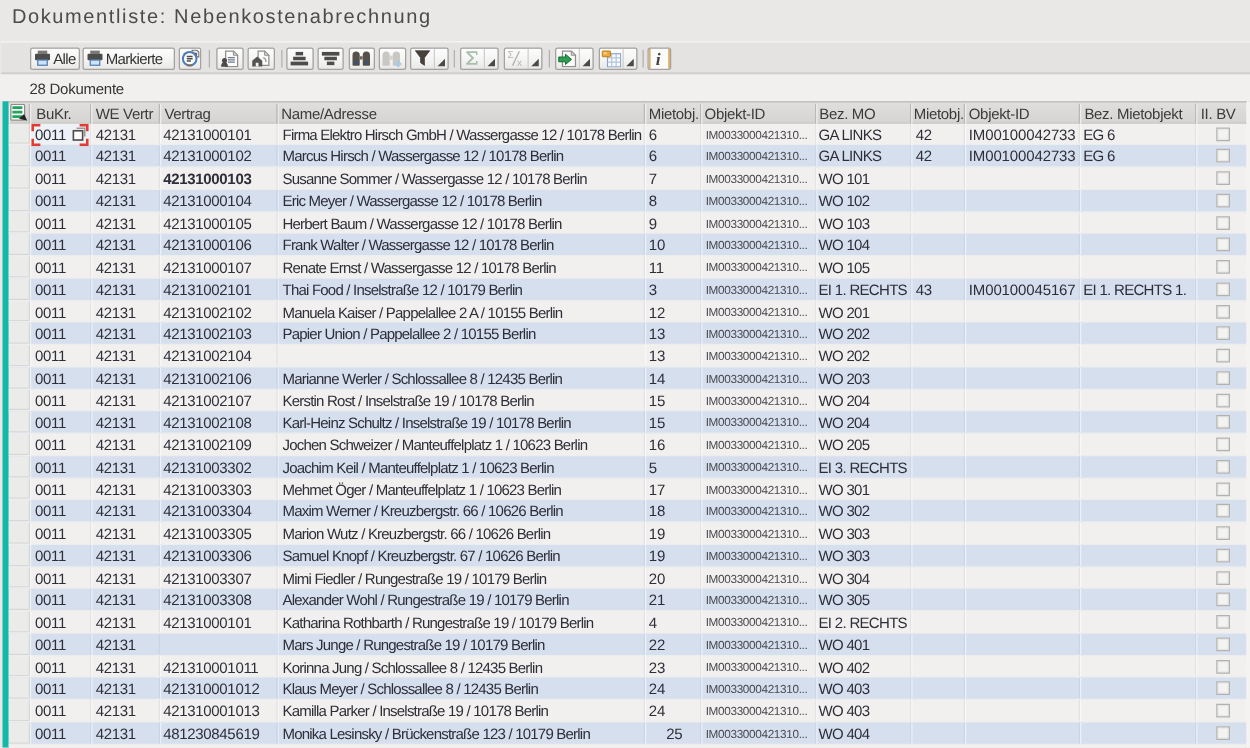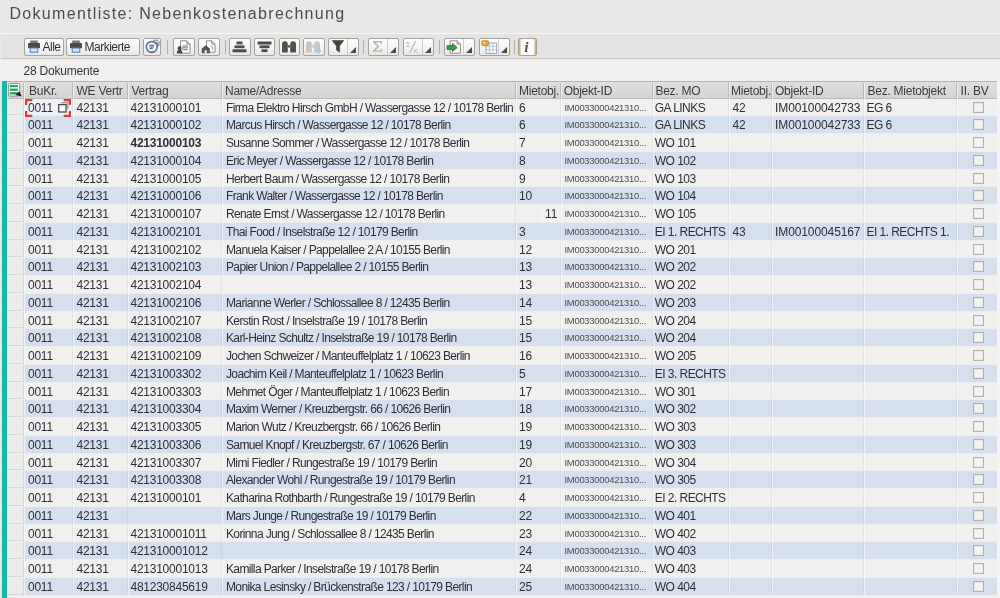--- a/index.html
+++ b/index.html
@@ -304,21 +304,21 @@
       <div class="cell" style="left:856.5px;width:93.5px;padding-left:3px;letter-spacing:-0.55px;"></div>
       <div class="cell" style="left:950px;width:45px;padding-left:0px;letter-spacing:0px;"></div>
       <div class="cbx" style="left:965.5px;"></div>
     </div>
     <div class="row lt rsep" style="top:124.0px;height:17.75px;">
       <div class="cell sel" style="left:0px;width:17px;padding-left:0px;letter-spacing:0px;"></div>
       <div class="cell" style="left:17px;width:49px;padding-left:4px;letter-spacing:-0.25px;">0011</div>
       <div class="cell" style="left:66px;width:55px;padding-left:3.5px;letter-spacing:-0.25px;">42131</div>
       <div class="cell" style="left:121px;width:94px;padding-left:2.5px;letter-spacing:-0.25px;">42131000107</div>
       <div class="cell" style="left:215px;width:294px;padding-left:4px;letter-spacing:-0.63px;">Renate Ernst / Wassergasse 12 / 10178 Berlin</div>
-      <div class="cell" style="left:509px;width:45px;padding-left:3px;letter-spacing:-0.1px;margin-left:26px;">11</div>
+      <div class="cell" style="left:509px;width:45px;padding-left:3px;letter-spacing:-0.1px;">11</div>
       <div class="cell oid" style="left:554px;width:92px;padding-left:3.5px;letter-spacing:-0.25px;">IM0033000421310...</div>
       <div class="cell" style="left:646px;width:75.5px;padding-left:1.8px;letter-spacing:-0.55px;">WO 105</div>
       <div class="cell" style="left:721.5px;width:43.5px;padding-left:4px;letter-spacing:-0.1px;"></div>
       <div class="cell" style="left:765px;width:91.5px;padding-left:3px;letter-spacing:-0.1px;"></div>
       <div class="cell" style="left:856.5px;width:93.5px;padding-left:3px;letter-spacing:-0.55px;"></div>
       <div class="cell" style="left:950px;width:45px;padding-left:0px;letter-spacing:0px;"></div>
       <div class="cbx" style="left:965.5px;"></div>
     </div>
     <div class="row bl rsep" style="top:141.75px;height:17.75px;">
       <div class="cell sel" style="left:0px;width:17px;padding-left:0px;letter-spacing:0px;"></div>
@@ -587,20 +587,21 @@
       <div class="cell" style="left:765px;width:91.5px;padding-left:3px;letter-spacing:-0.1px;"></div>
       <div class="cell" style="left:856.5px;width:93.5px;padding-left:3px;letter-spacing:-0.55px;"></div>
       <div class="cell" style="left:950px;width:45px;padding-left:0px;letter-spacing:0px;"></div>
       <div class="cbx" style="left:965.5px;"></div>
     </div>
     <div class="row bl rsep" style="top:461.25px;height:17.75px;">
       <div class="cell sel" style="left:0px;width:17px;padding-left:0px;letter-spacing:0px;"></div>
       <div class="cell" style="left:17px;width:49px;padding-left:4px;letter-spacing:-0.25px;">0011</div>
       <div class="cell" style="left:66px;width:55px;padding-left:3.5px;letter-spacing:-0.25px;">42131</div>
       <div class="cell" style="left:121px;width:94px;padding-left:2.5px;letter-spacing:-0.25px;">421310001012</div>
+      <div class="cell" style="left:215px;width:294px;padding-left:4px;letter-spacing:-0.63px;">Klaus Meyer / Schlossallee 8 / 12435 Berlin</div>
       <div class="cell" style="left:509px;width:45px;padding-left:3px;letter-spacing:-0.1px;">24</div>
       <div class="cell oid" style="left:554px;width:92px;padding-left:3.5px;letter-spacing:-0.25px;">IM0033000421310...</div>
       <div class="cell" style="left:646px;width:75.5px;padding-left:1.8px;letter-spacing:-0.55px;">WO 403</div>
       <div class="cell" style="left:721.5px;width:43.5px;padding-left:4px;letter-spacing:-0.1px;"></div>
       <div class="cell" style="left:765px;width:91.5px;padding-left:3px;letter-spacing:-0.1px;"></div>
       <div class="cell" style="left:856.5px;width:93.5px;padding-left:3px;letter-spacing:-0.55px;"></div>
       <div class="cell" style="left:950px;width:45px;padding-left:0px;letter-spacing:0px;"></div>
       <div class="cbx" style="left:965.5px;"></div>
     </div>
     <div class="row lt rsep" style="top:479.0px;height:17.75px;">
@@ -617,21 +618,21 @@
       <div class="cell" style="left:856.5px;width:93.5px;padding-left:3px;letter-spacing:-0.55px;"></div>
       <div class="cell" style="left:950px;width:45px;padding-left:0px;letter-spacing:0px;"></div>
       <div class="cbx" style="left:965.5px;"></div>
     </div>
     <div class="row bl rsep" style="top:496.75px;height:17.75px;">
       <div class="cell sel" style="left:0px;width:17px;padding-left:0px;letter-spacing:0px;"></div>
       <div class="cell" style="left:17px;width:49px;padding-left:4px;letter-spacing:-0.25px;">0011</div>
       <div class="cell" style="left:66px;width:55px;padding-left:3.5px;letter-spacing:-0.25px;">42131</div>
       <div class="cell" style="left:121px;width:94px;padding-left:2.5px;letter-spacing:-0.25px;">481230845619</div>
       <div class="cell" style="left:215px;width:294px;padding-left:4px;letter-spacing:-0.63px;">Monika Lesinsky / Brückenstraße 123 / 10179 Berlin</div>
-      <div class="cell" style="left:509px;width:45px;padding-left:3px;letter-spacing:-0.1px;">25</div>
+      <div class="cell" style="left:509px;width:45px;padding-left:3px;letter-spacing:-0.1px;text-align:center;">25</div>
       <div class="cell oid" style="left:554px;width:92px;padding-left:3.5px;letter-spacing:-0.25px;">IM0033000421310...</div>
       <div class="cell" style="left:646px;width:75.5px;padding-left:1.8px;letter-spacing:-0.55px;">WO 404</div>
       <div class="cell" style="left:721.5px;width:43.5px;padding-left:4px;letter-spacing:-0.1px;"></div>
       <div class="cell" style="left:765px;width:91.5px;padding-left:3px;letter-spacing:-0.1px;"></div>
       <div class="cell" style="left:856.5px;width:93.5px;padding-left:3px;letter-spacing:-0.55px;"></div>
       <div class="cell" style="left:950px;width:45px;padding-left:0px;letter-spacing:0px;"></div>
       <div class="cbx" style="left:965.5px;"></div>
     </div>
     <div class="row lt" style="top:514.5px;height:2.75px;"></div>
     <div class="abs" style="left:18.3px;top:17.8px;width:46px;height:18px;">

